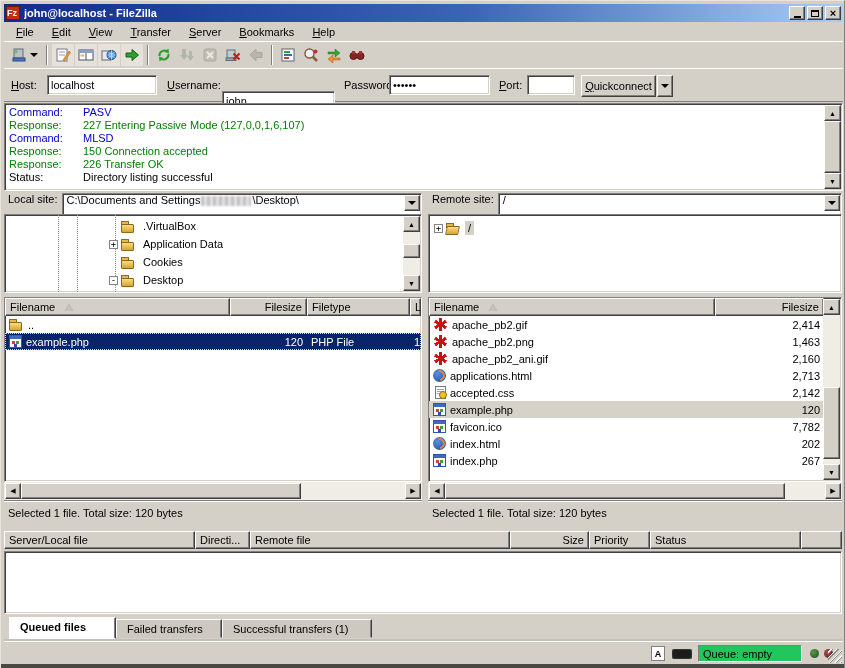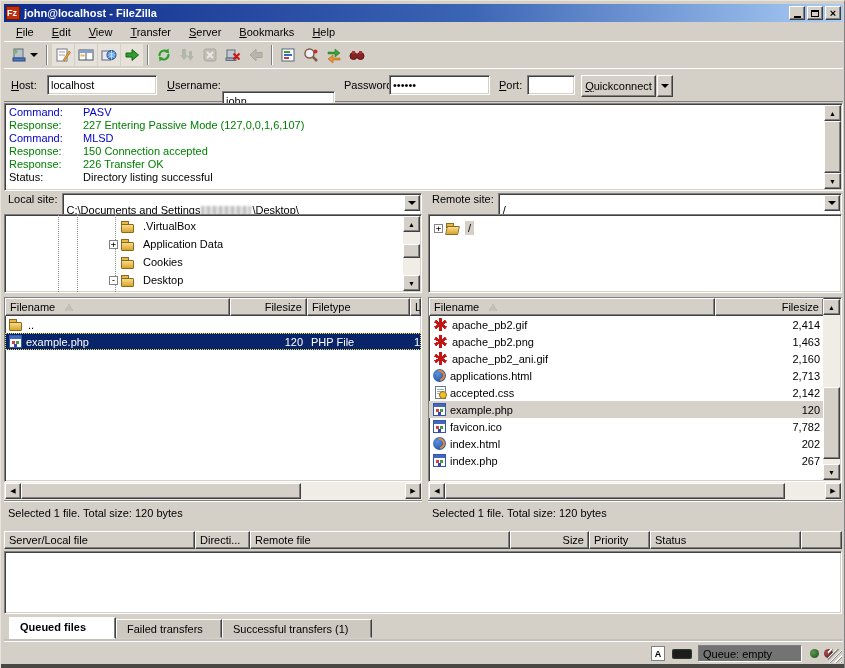--- a/index.html
+++ b/index.html
@@ -60,21 +60,21 @@
   .sb{position:absolute;left:0;width:17px;height:16px;display:flex;align-items:center;justify-content:center;
       font-size:7px;color:#000;}
   .sb.up{top:0;} .sb.dn{bottom:0;}
   .hthumb,.vthumb{position:absolute;background:#d4d0c8;}
   .hscroll{position:absolute;height:18px;background:#efede6;}
   .hsb{position:absolute;top:1px;width:16px;height:16px;display:flex;align-items:center;justify-content:center;font-size:7px;}
   .hsb.lt{left:1px;}.hsb.rt{right:1px;}
   
   .sitebar{position:absolute;top:192px;height:21px;display:flex;align-items:flex-start;font-size:11px;}
   .sitebar .slabel{padding:0 4px;flex:none;}
-  .combo{position:relative;flex:1;height:24px;background:#fff;padding:10px 20px 0 4px;font-size:11px;white-space:nowrap;overflow:hidden;}
+  .combo{position:relative;flex:1;height:24px;background:#fff;padding:0 20px 0 4px;font-size:11px;white-space:nowrap;overflow:hidden;}
   .combo-btn{position:absolute;right:1px;top:1px;width:16px;height:16px;display:flex;align-items:center;justify-content:center;}
   .blurname{display:inline-block;width:50px;height:10px;vertical-align:middle;margin:0 1px;
             background:repeating-linear-gradient(90deg,#bdbdbd 0 3px,#e6e6e6 3px 6px);filter:blur(1px);}
   
   .treepane{position:absolute;top:213px;height:79px;background:#fff;overflow:hidden;}
   .tline{position:absolute;top:0;bottom:0;border-left:1px dotted #909090;}
   .trow{position:absolute;left:0;right:0;height:18px;display:flex;align-items:center;font-size:11px;white-space:nowrap;}
   .exp{width:9px;height:9px;background:#fff;border:1px solid #848284;flex:none;position:relative;margin-right:3px;}
   .exp::before{content:attr(data-exp);position:absolute;left:0;top:-1px;width:7px;height:9px;font:9px/9px "DejaVu Sans Mono",monospace;text-align:center;}
   .exp.hidden{visibility:hidden;}
@@ -124,21 +124,21 @@
   .tabs{position:absolute;left:3px;top:616px;width:838px;height:22px;}
   .tab{position:absolute;top:2px;height:19px;font-size:11px;padding:3px 10px 0 10px;
        background:#cec9c0;border:1px solid;border-color:#fff #404040 #cec9c0 #fff;box-shadow:inset -1px 0 0 #808080;}
   .tab.active{top:0;height:22px;background:#fff;font-weight:bold;border-color:#fff #404040 #fff #fff;}
   
   .statusbar{position:absolute;left:3px;top:640px;width:839px;height:23px;border-top:1px solid #fff;box-shadow:0 -2px 0 #80808033;}
   .ascii-ind{position:absolute;left:647px;top:4px;width:14px;height:15px;background:#fff;border:1px solid #808080;
              font-size:9px;font-weight:bold;text-align:center;line-height:14px;}
   .badge-ind{position:absolute;left:668px;top:7px;width:20px;height:10px;background:#1c1c1c;border-radius:2px;
              box-shadow:inset 0 0 2px #5a7a5a;}
-  .queue-panel{position:absolute;left:694px;top:3px;width:104px;height:17px;font-size:11px;padding:2px 4px;background:#737373;
+  .queue-panel{position:absolute;left:694px;top:3px;width:104px;height:17px;font-size:11px;padding:2px 4px;background:#22c55e;
                border:1px solid;border-color:#808080 #fff #fff #808080;}
   .led{position:absolute;top:7px;width:9px;height:9px;border-radius:50%;}
   .led.green{left:806px;background:radial-gradient(circle at 35% 35%,#5a9a4a,#1e4a1e);}
   .led.red{left:820px;background:radial-gradient(circle at 35% 35%,#b05050,#4a1414);}
   .grip{position:absolute;right:1px;bottom:1px;width:14px;height:14px;
         background:repeating-linear-gradient(135deg,transparent 0 2px,#fff 2px 3px,#888 3px 4px);}
   .bottombar{position:absolute;left:0;bottom:0;width:100%;height:4px;background:#4a4845;}
 </style>
 </head>
 <body>

